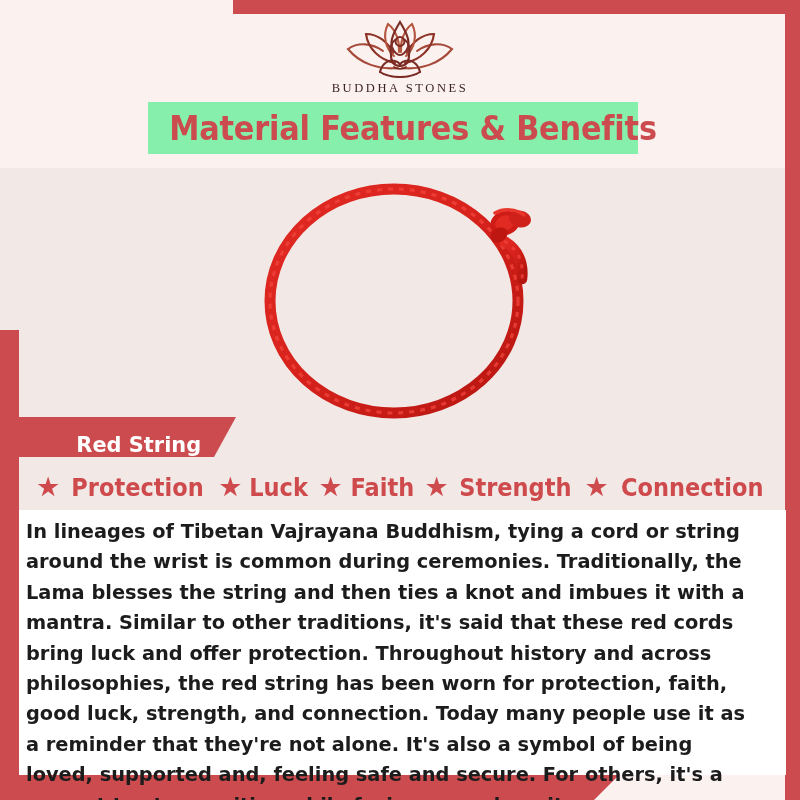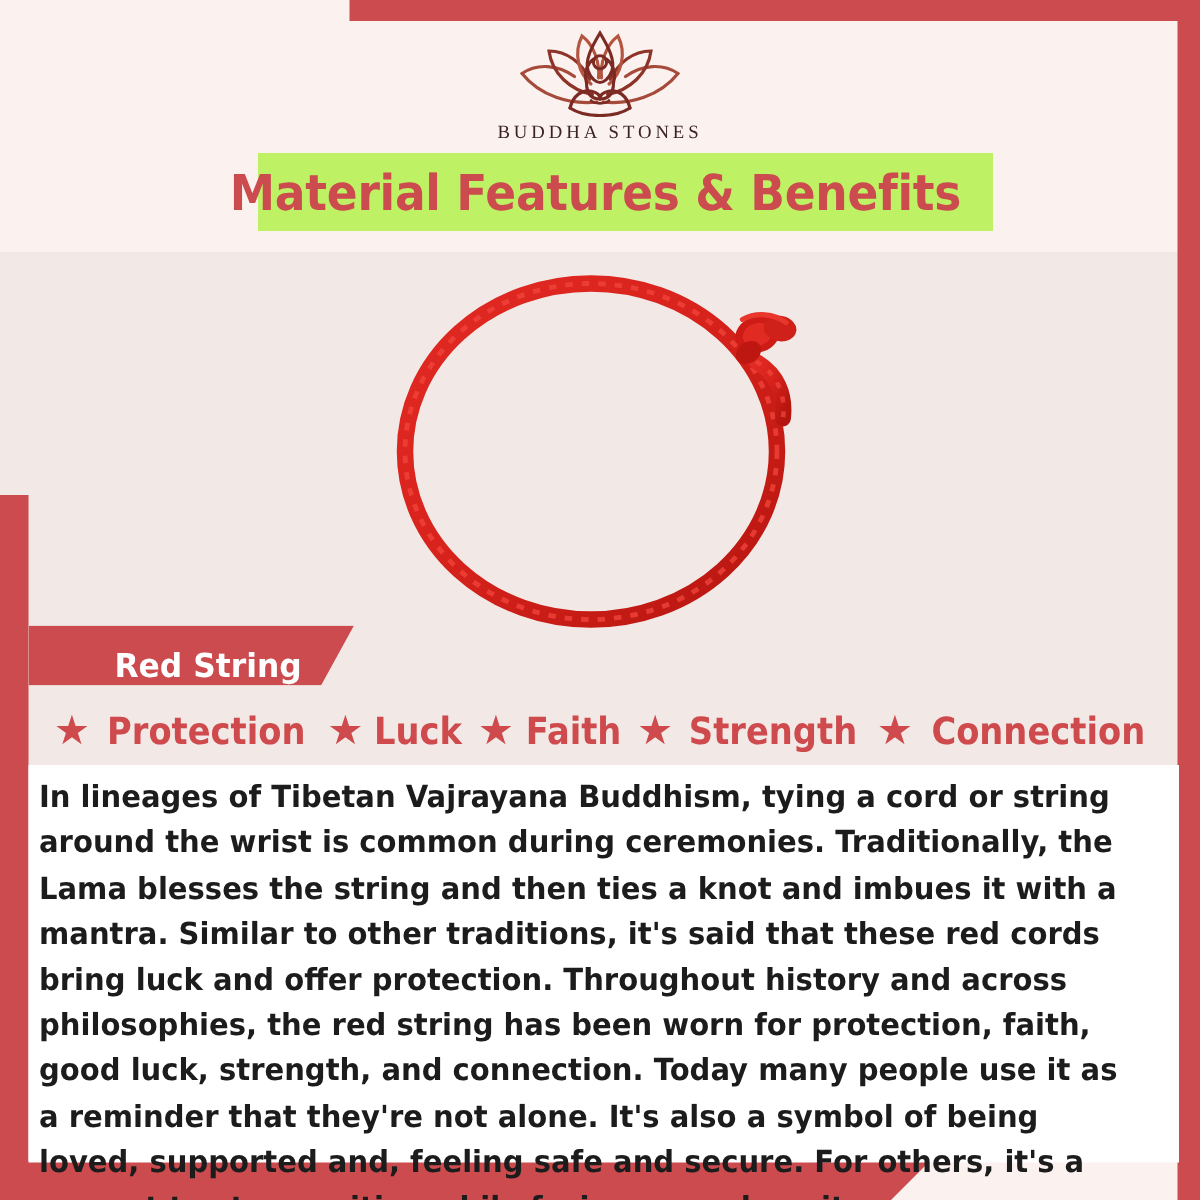--- a/index.html
+++ b/index.html
@@ -53,23 +53,23 @@
   .logo-mark { width:124px; height:62px; display:block; }
   .logo-word {
     margin-top:3px;
     font-family:"Liberation Serif", serif;
     font-size:12.5px; letter-spacing:2.6px;
     color:#3A2422; font-weight:400;
   }
 
   
   .title-banner {
-    position:absolute; left:172px; top:102px; width:490px; height:52px;
-    background:#bef264;
-    display:flex; align-items:center; justify-content:flex-end;
+    position:absolute; left:148px; top:102px; width:490px; height:52px;
+    background:#86efac;
+    display:flex; align-items:center; justify-content:flex-start;
   }
   .title-text {
     font-family:"DejaVu Sans", sans-serif;
     font-weight:700;
     font-size:33px;
     color:#CB4B4E;
     letter-spacing:-0.2px;
     transform:scaleX(0.92);
     white-space:nowrap;
   }

